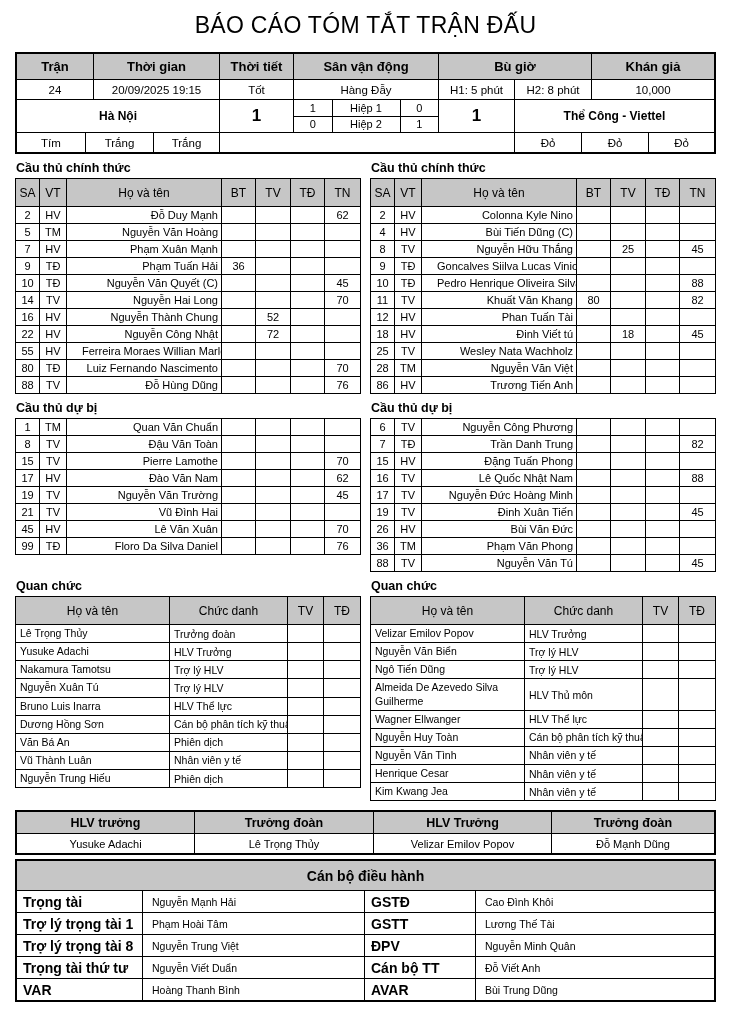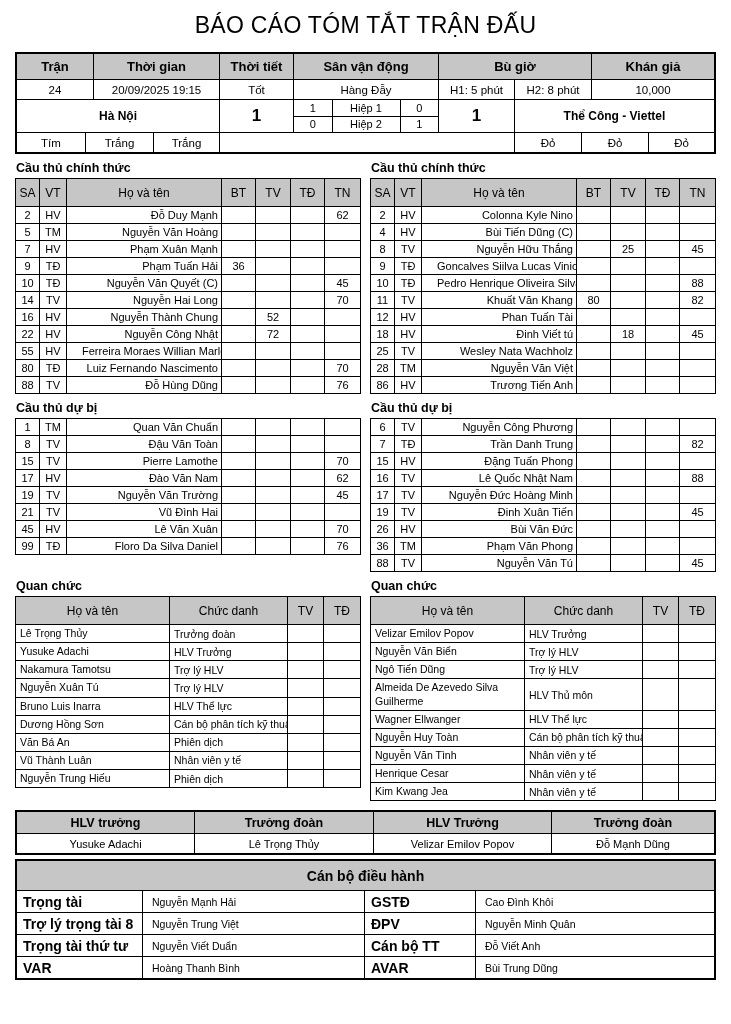--- a/index.html
+++ b/index.html
@@ -788,20 +788,26 @@
       </tr>
       </tbody>
         <tbody id="exec-body">
           <tr>
             <td class="xlabel">Trọng tài</td>
             <td class="xname">Nguyễn Mạnh Hải</td>
             <td class="xlabel">GSTĐ</td>
             <td class="xname">Cao Đình Khôi</td>
           </tr>
           <tr>
+            <td class="xlabel">Trợ lý trọng tài 1</td>
+            <td class="xname">Phạm Hoài Tâm</td>
+            <td class="xlabel">GSTT</td>
+            <td class="xname">Lương Thế Tài</td>
+          </tr>
+          <tr>
             <td class="xlabel">Trợ lý trọng tài 8</td>
             <td class="xname">Nguyễn Trung Việt</td>
             <td class="xlabel">ĐPV</td>
             <td class="xname">Nguyễn Minh Quân</td>
           </tr>
           <tr>
             <td class="xlabel">Trọng tài thứ tư</td>
             <td class="xname">Nguyễn Viết Duẩn</td>
             <td class="xlabel">Cán bộ TT</td>
             <td class="xname">Đỗ Viết Anh</td>

